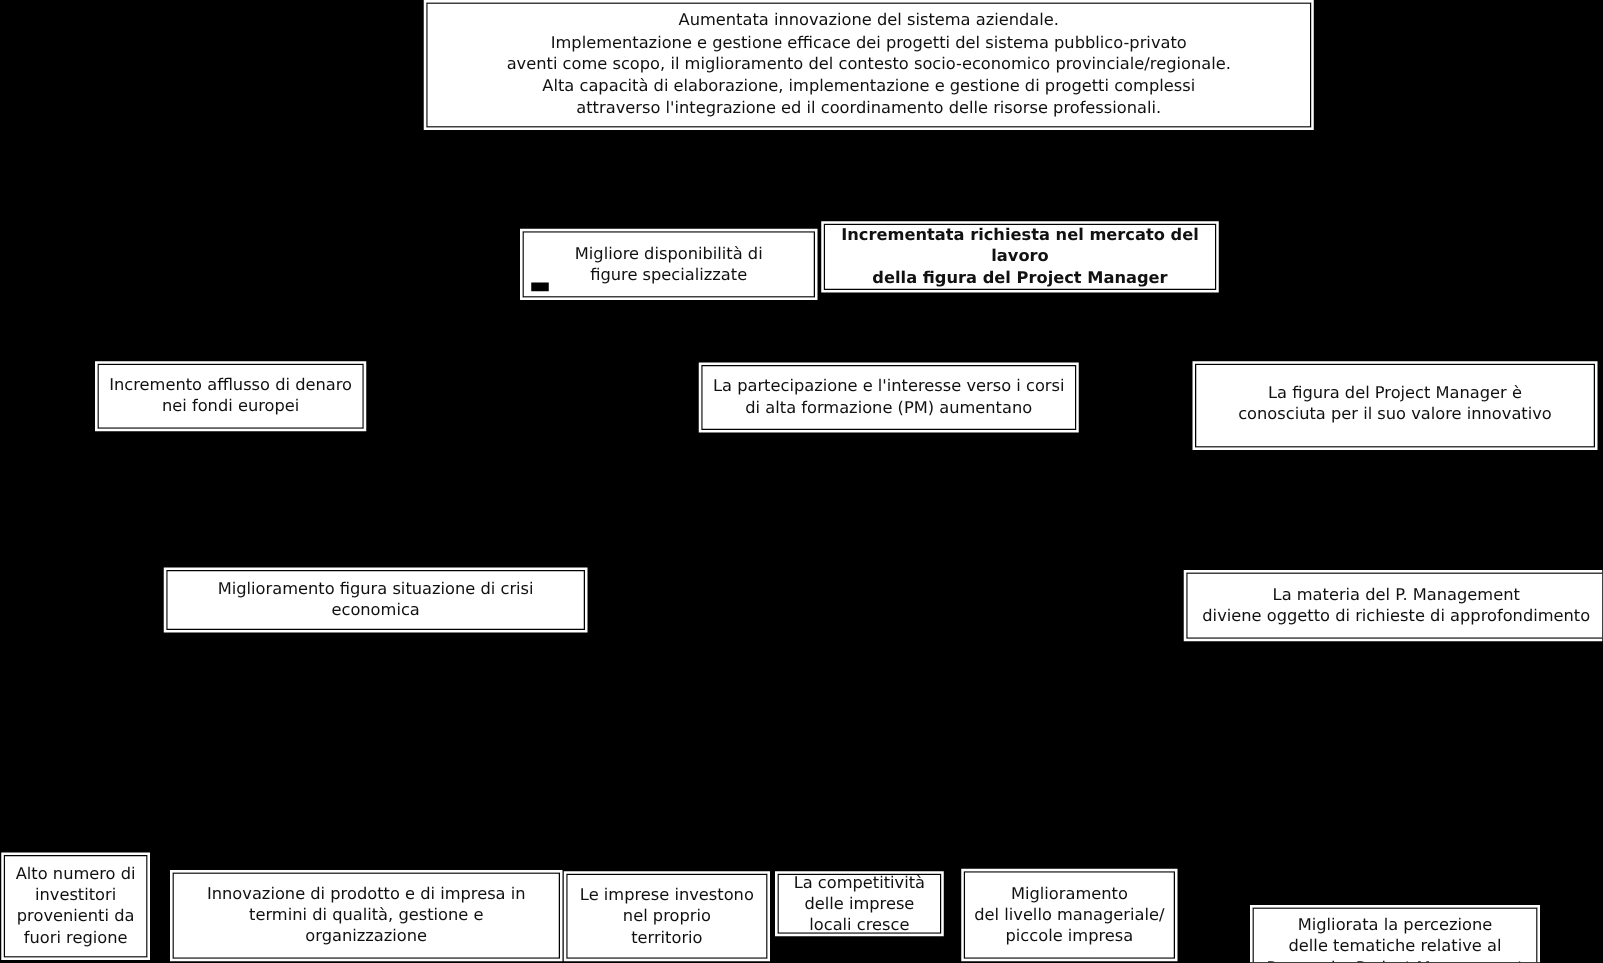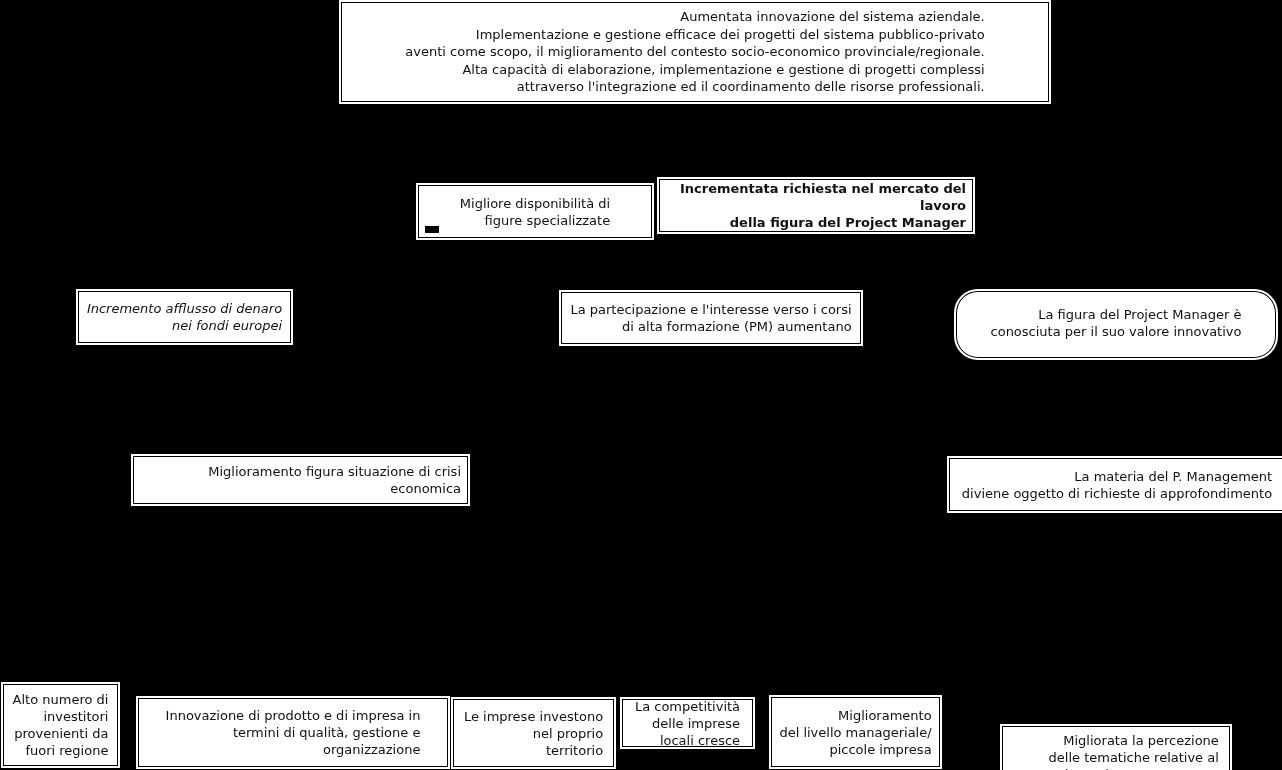--- a/index.html
+++ b/index.html
@@ -19,34 +19,34 @@
   .box{
     position:absolute;
     box-sizing:border-box;
     background:var(--fill);
     border:1px solid var(--line);
     outline:2px solid var(--fill);
     color:var(--ink);
     display:flex;
     align-items:center;
     justify-content:center;
-    text-align:right;
+    text-align:center;
     font-size:13px;
     line-height:17px;
     white-space:pre-line;
     padding:2px 6px;
   }
   
   #node-root {left:341px; top:2px;   width:708px; height:100px; line-height:17.5px;}
   #node-r2a  {left:418px; top:185px; width:234px; height:53px;}
   #node-r2b  {left:659px; top:179px; width:314px; height:53px;font-weight:bold;}
-  #node-r3a  {left:78px;  top:291px; width:213px; height:52px;font-style:italic;}
+  #node-r3a  {left:78px;  top:291px; width:213px; height:52px;}
   #node-r3b  {left:330px; top:291px; width:167px; height:52px;}
   #node-r3c  {left:561px; top:292px; width:300px; height:52px;}
-  #node-r3d  {left:956px; top:291px; width:320px; height:67px; align-items:flex-start; padding-top:14px;border-radius:22px;}
+  #node-r3d  {left:956px; top:291px; width:320px; height:67px; align-items:flex-start; padding-top:14px;}
   #node-r4a  {left:133px; top:456px; width:335px; height:48px;}
   #node-r4b  {left:949px; top:458px; width:336px; height:53px;}
   #node-r5a  {left:3px;   top:684px; width:115px; height:82px;}
   #node-r5b  {left:138px; top:698px; width:310px; height:69px;}
   #node-r5c  {left:453px; top:699px; width:161px; height:68px;}
   #node-r5d  {left:622px; top:699px; width:131px; height:48px;}
   #node-r5e  {left:771px; top:697px; width:169px; height:70px;}
   #node-r5f  {left:1002px;top:701px; width:228px; height:62px;margin-top:25px;}
   .stub{
     position:absolute;

